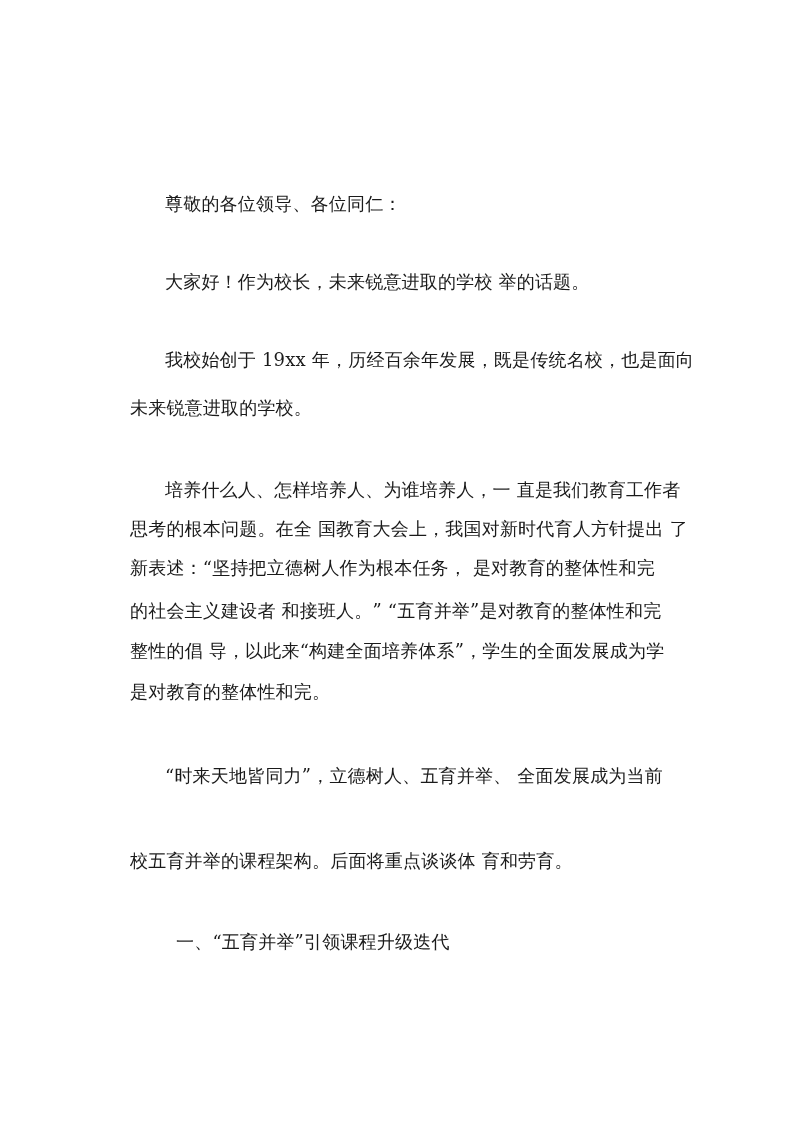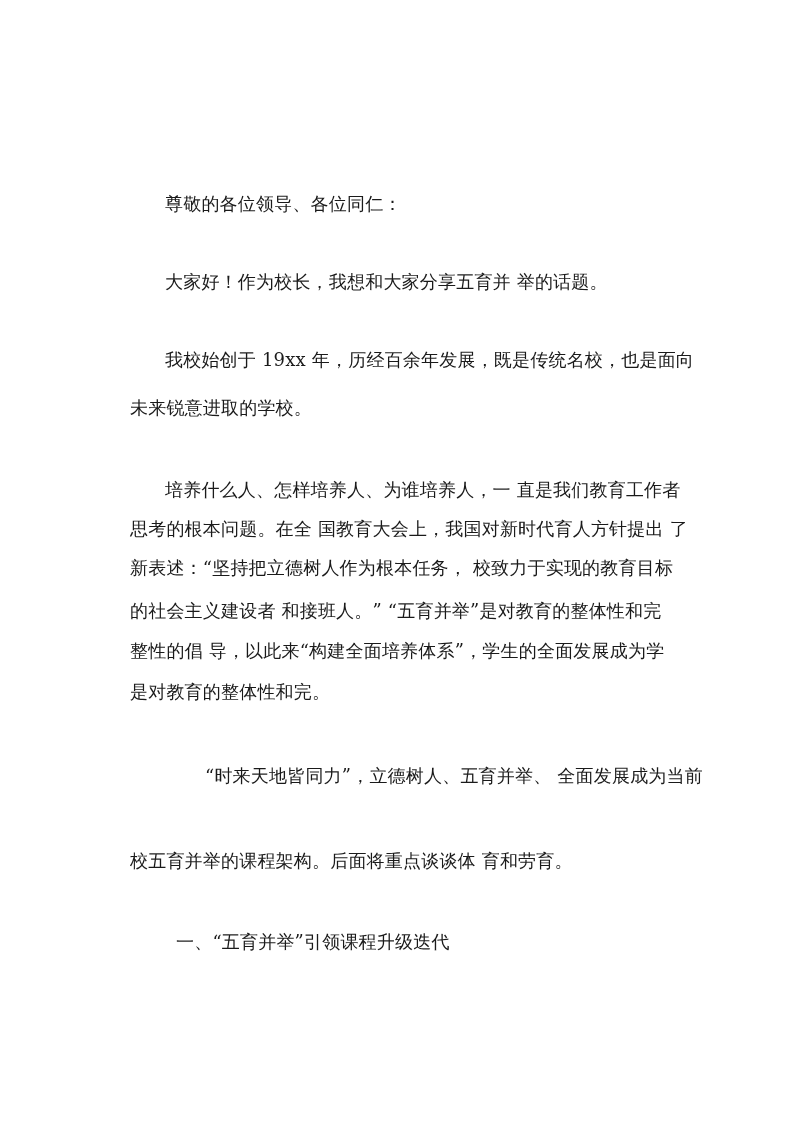--- a/index.html
+++ b/index.html
@@ -6,29 +6,29 @@
     body { width: 793px; height: 1122px; position: relative; overflow: hidden;
            font-family: "DejaVu Serif", "Liberation Serif", serif; color: #1a1a1a; }
     .page { position: absolute; left: 13px; top: 0; width: 793px; height: 810px; text-decoration: underline; }
     .line { position: absolute; font-size: 18px; line-height: 22px; white-space: pre; letter-spacing: 0.2px; }
   </style>
 </head>
 <body>
 
 <div class="page">
   <div class="line" style="left:152px; top:193px;">尊敬的各位领导、各位同仁：</div>
-  <div class="line" style="left:152px; top:271px;">大家好！作为校长，我想和大家分享五育并 举的话题。</div>
+  <div class="line" style="left:152px; top:271px;">大家好！作为校长，未来锐意进取的学校 举的话题。</div>
 
   <div class="line" style="left:152px; top:349px;">我校始创于 19xx 年，历经百余年发展，既是传统名校，也是面向</div>
   <div class="line" style="left:117px; top:397px;">未来锐意进取的学校。</div>
 
   <div class="line" style="left:152px; top:479px;">培养什么人、怎样培养人、为谁培养人，一 直是我们教育工作者</div>
   <div class="line" style="left:117px; top:518px;">思考的根本问题。在全 国教育大会上，我国对新时代育人方针提出 了</div>
-  <div class="line" style="left:117px; top:557px;">新表述：“坚持把立德树人作为根本任务， 校致力于实现的教育目标</div>
+  <div class="line" style="left:117px; top:557px;">新表述：“坚持把立德树人作为根本任务， 是对教育的整体性和完</div>
   <div class="line" style="left:117px; top:640px;">整性的倡 导，以此来“构建全面培养体系”，学生的全面发展成为学</div>
   <div class="line" style="left:117px; top:600px;">的社会主义建设者 和接班人。” “五育并举”是对教育的整体性和完</div>
   <div class="line" style="left:117px; top:681px;">是对教育的整体性和完。</div>
 
-  <div class="line" style="left:152px; top:765px;margin-left:40px;">“时来天地皆同力”，立德树人、五育并举、 全面发展成为当前</div>
+  <div class="line" style="left:152px; top:765px;">“时来天地皆同力”，立德树人、五育并举、 全面发展成为当前</div>
   <div class="line" style="left:117px; top:850px;">校五育并举的课程架构。后面将重点谈谈体 育和劳育。</div>
 
   <div class="line" style="left:163px; top:931px;">一、“五育并举”引领课程升级迭代</div>
 </div>
 
 </body></html>

